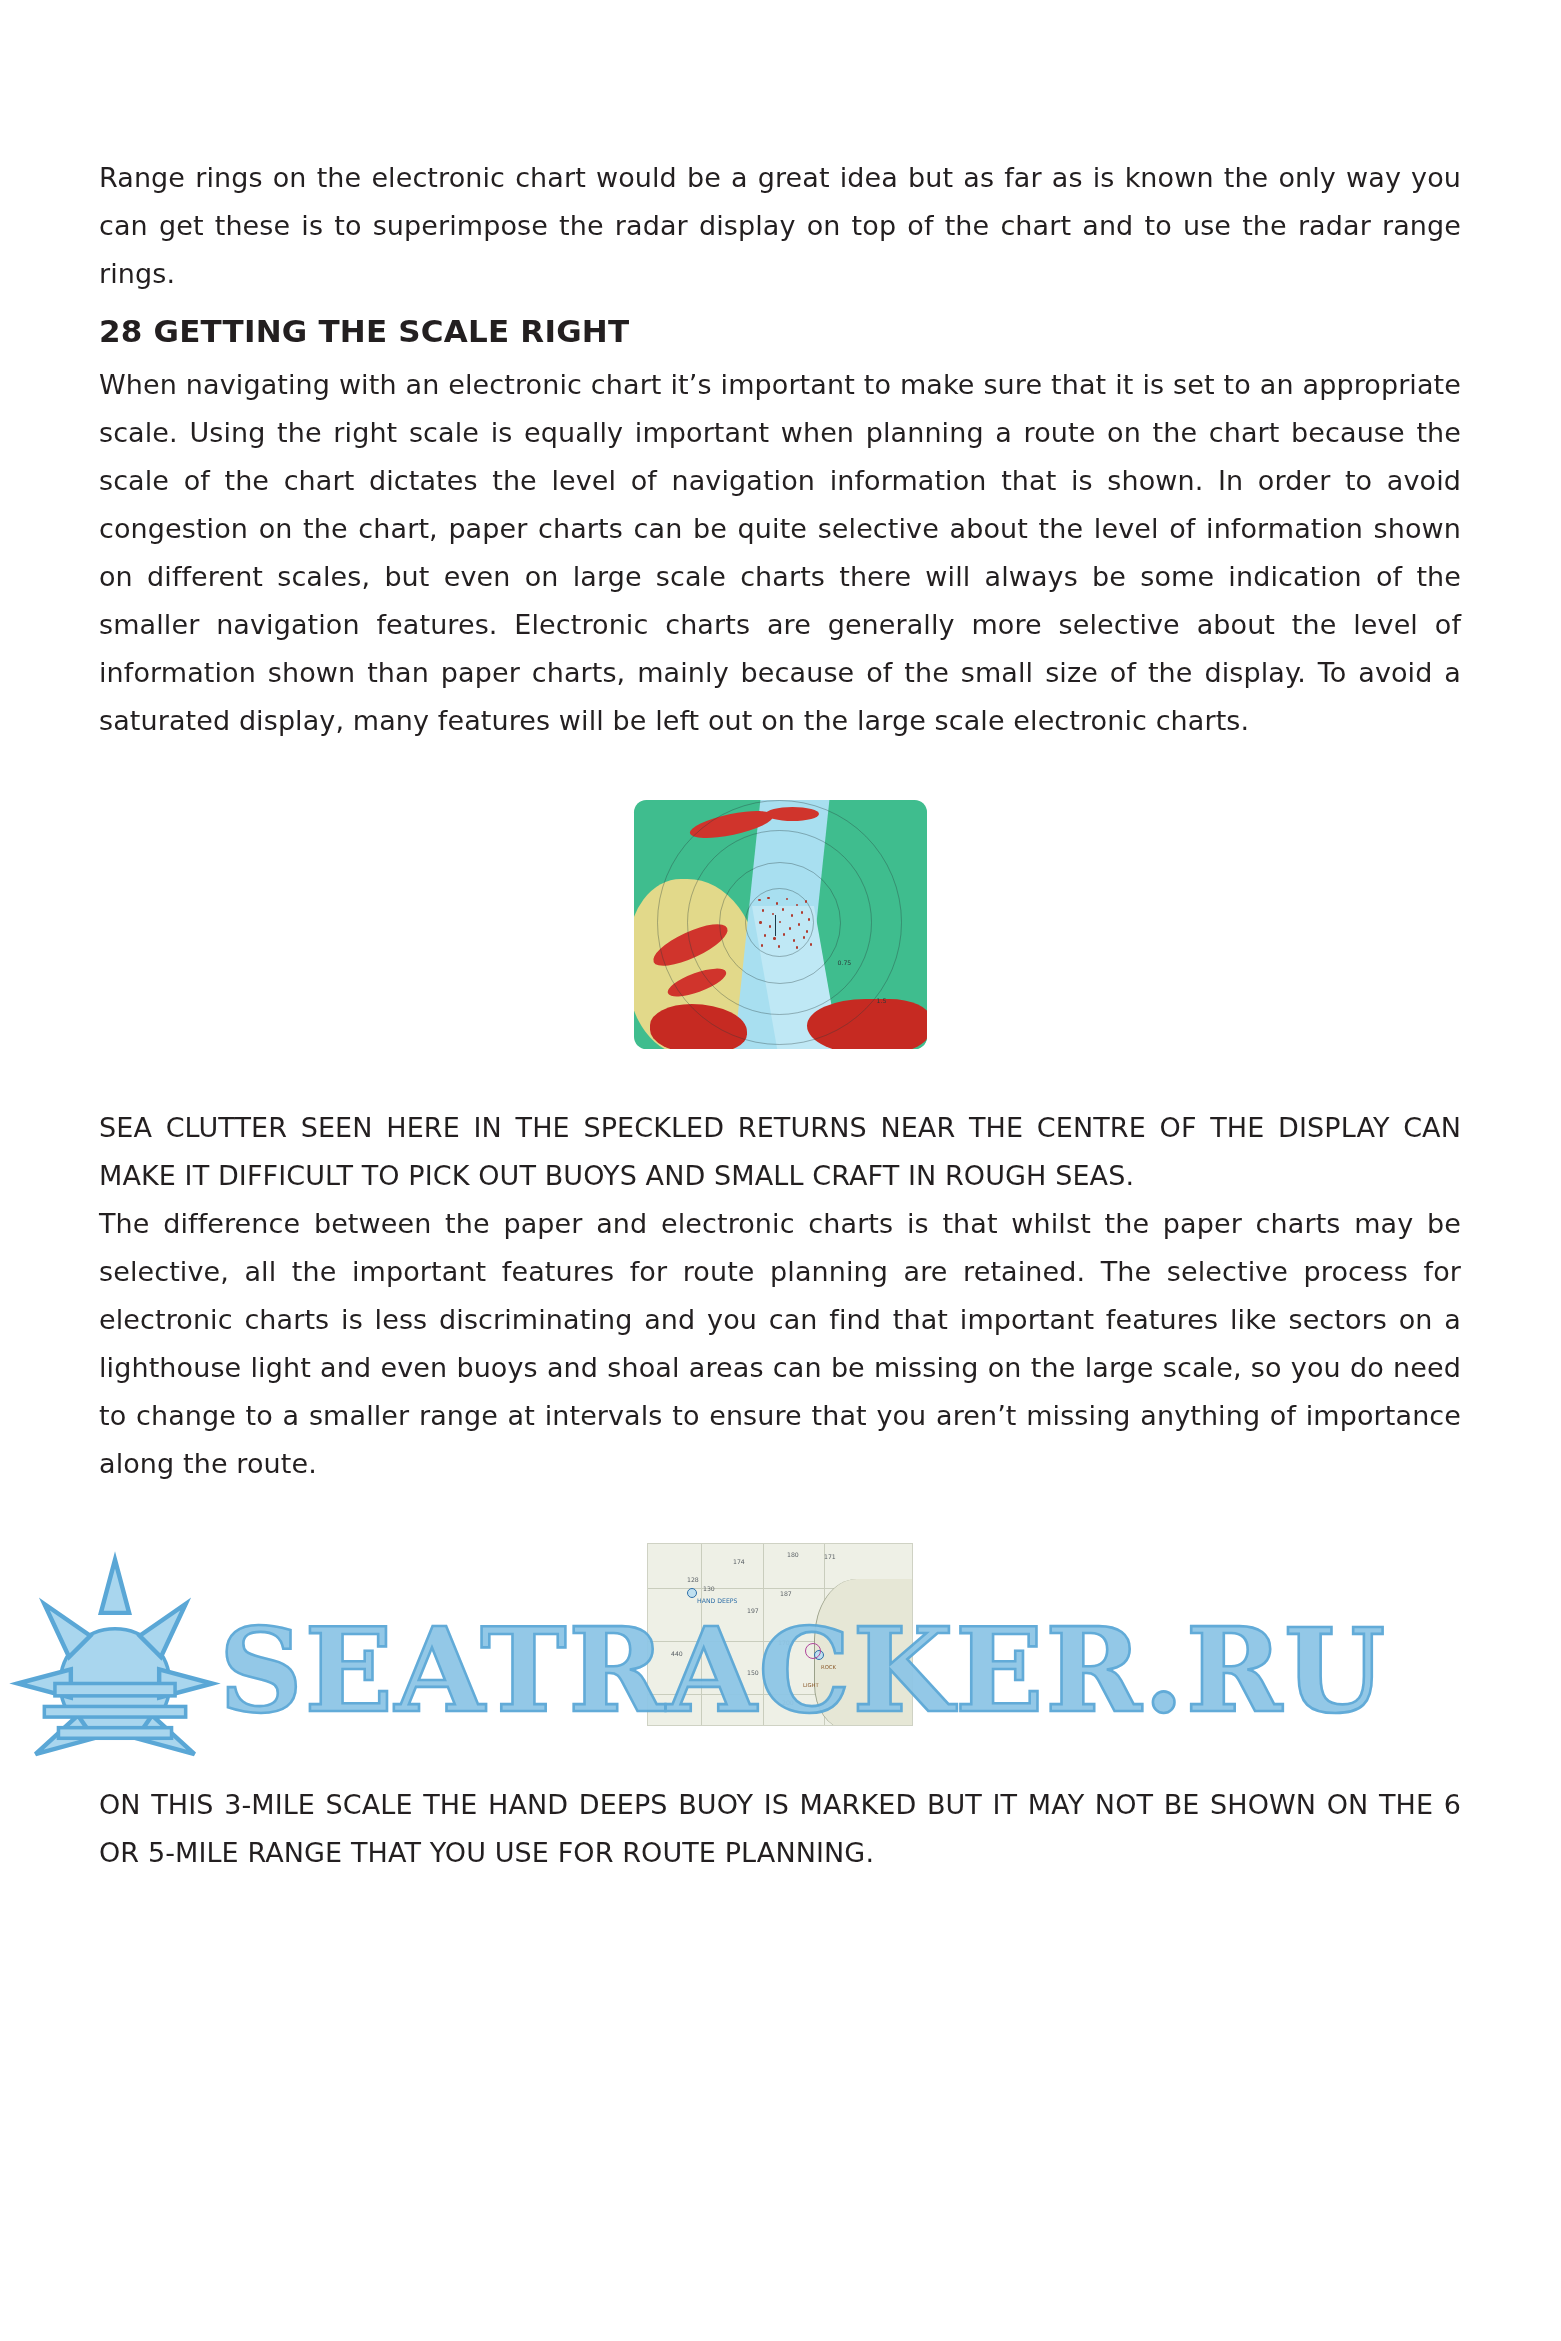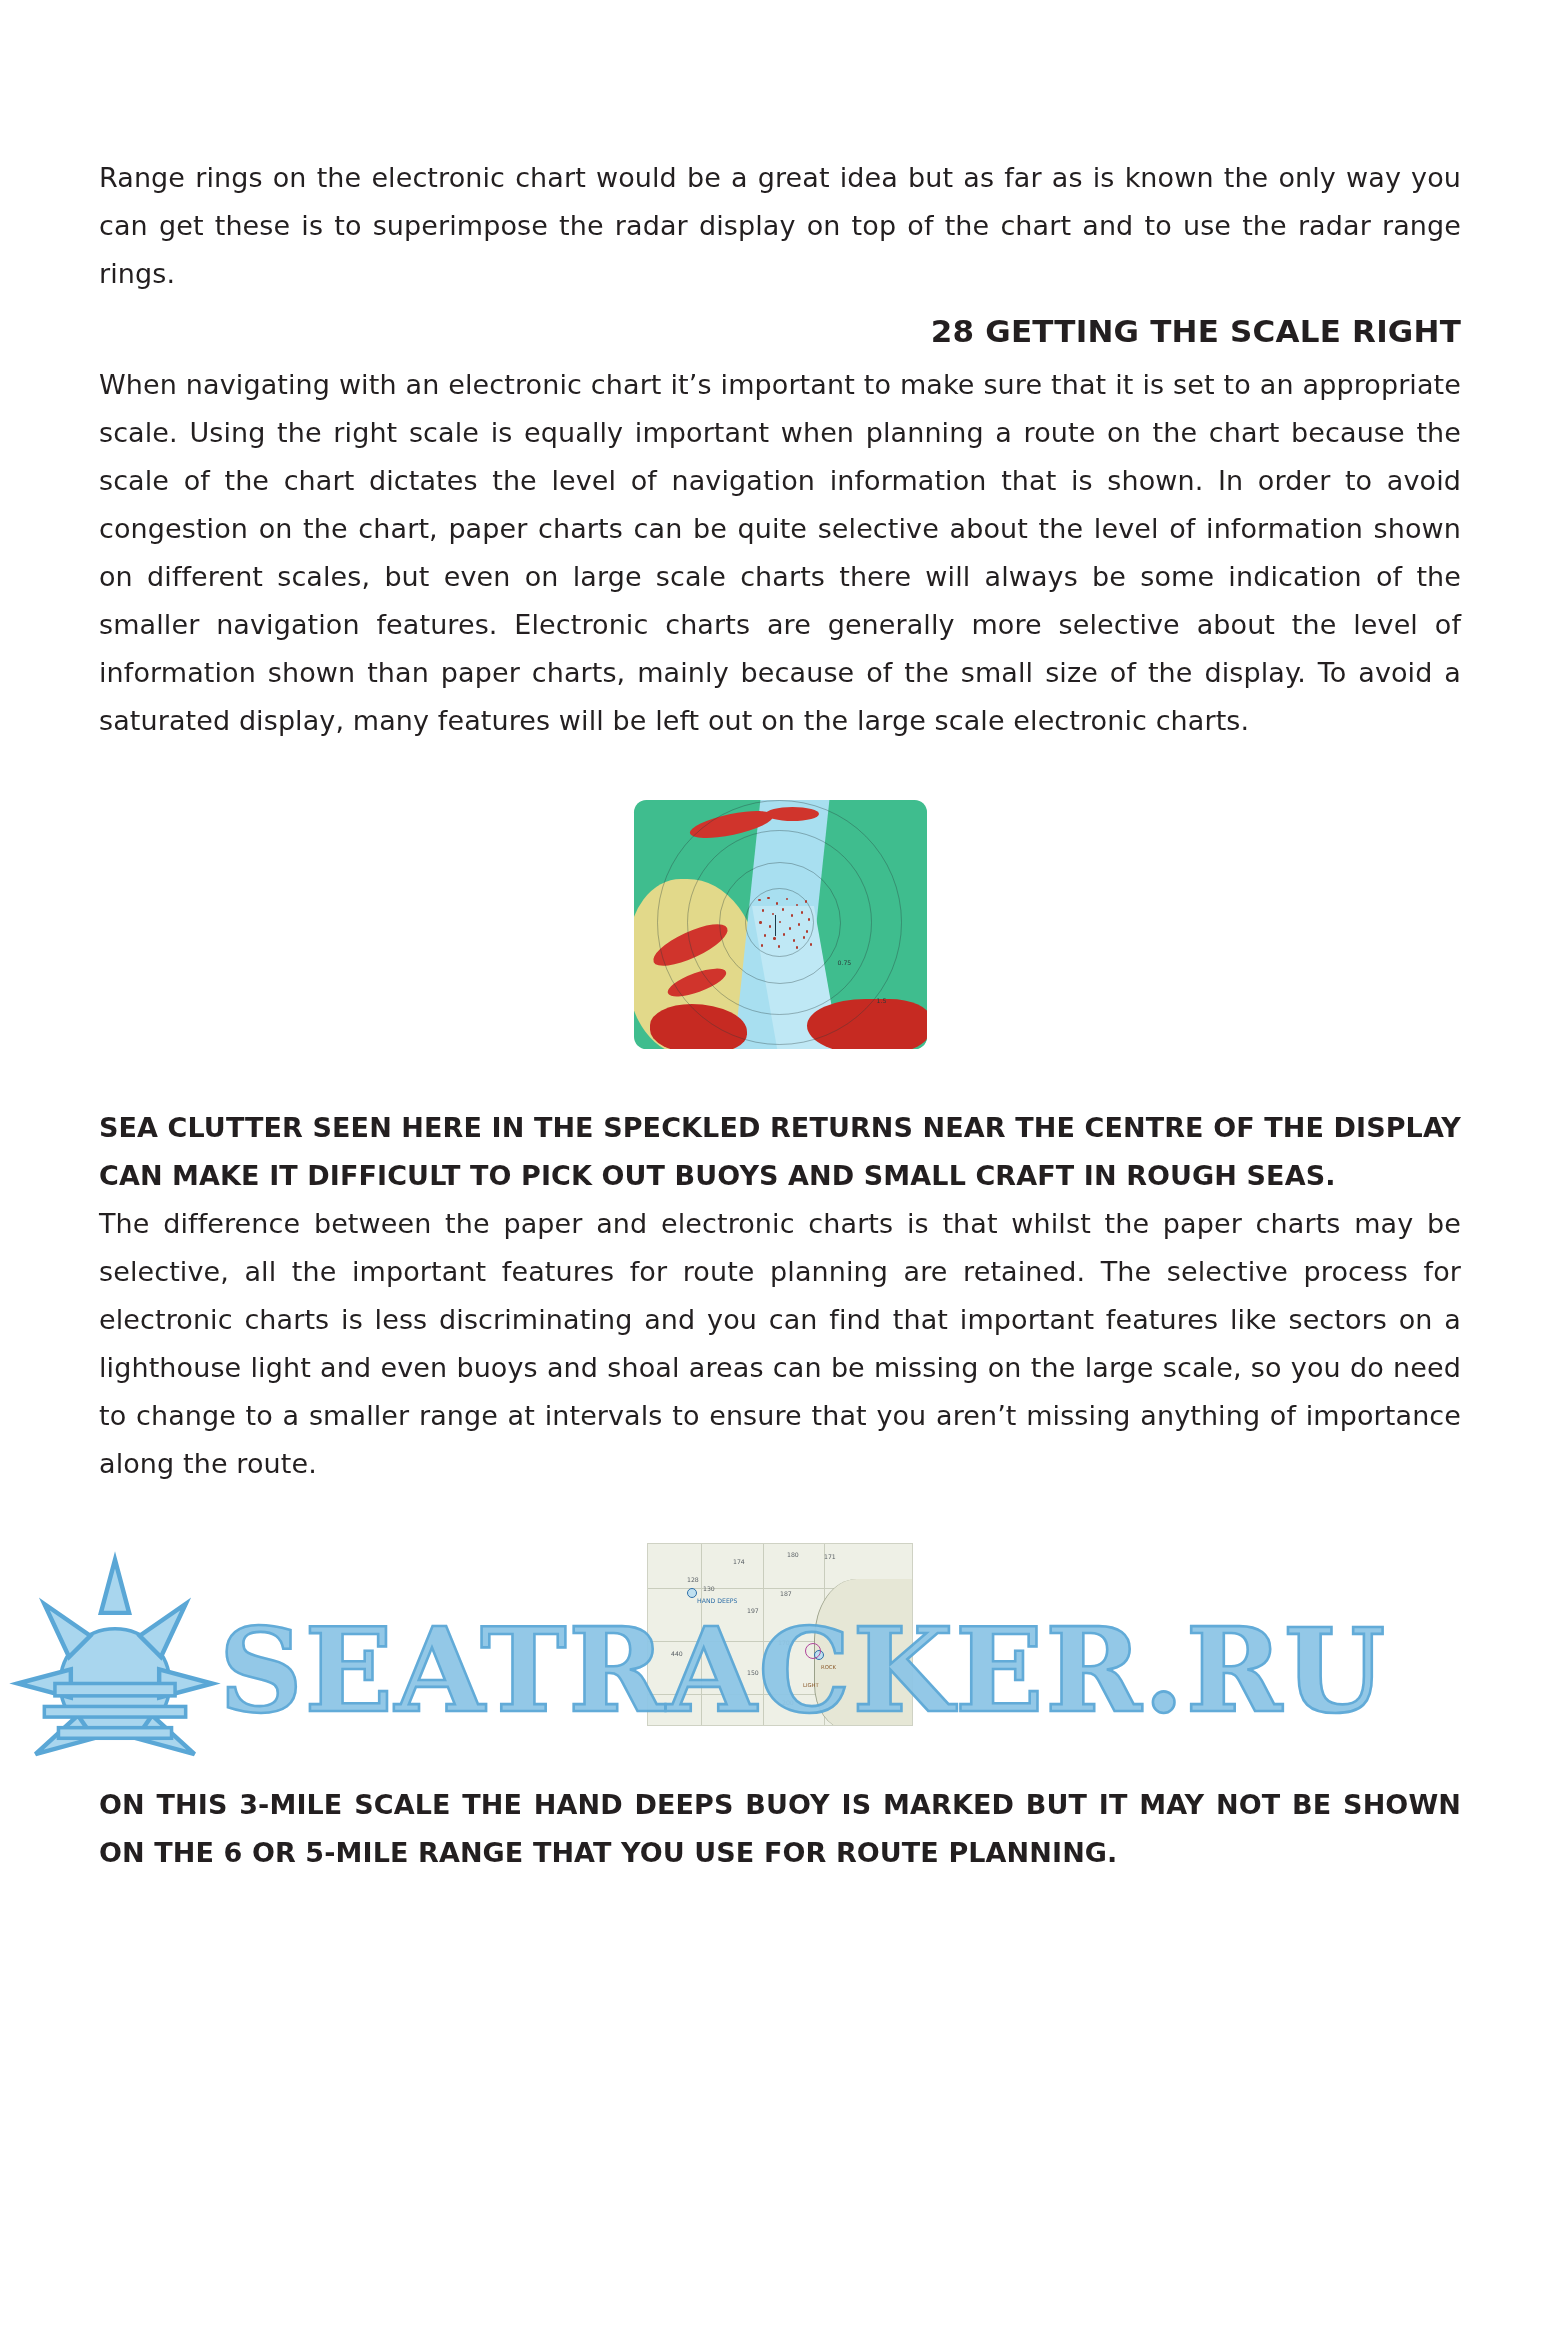--- a/index.html
+++ b/index.html
@@ -31,27 +31,26 @@
   p.body {
     margin: 0 0 0 0;
     font-size: 27px;
     line-height: 48px;
     text-align: justify;
     text-justify: inter-word;
     letter-spacing: 0.1px;
   }
   p.body.caps {
     text-align: justify;
-    font-weight: bold;
   }
   h2.heading {
     margin: 8.8px 0 5.3px 0;
     font-size: 31px;
     line-height: 49px;
-    text-align: right;
+    text-align: left;
     font-weight: bold;
     letter-spacing: 0.2px;
   }
   .spacer-lg { height: 55px; }
 
   
   .figure {
     display: flex;
     justify-content: center;
     align-items: center;

